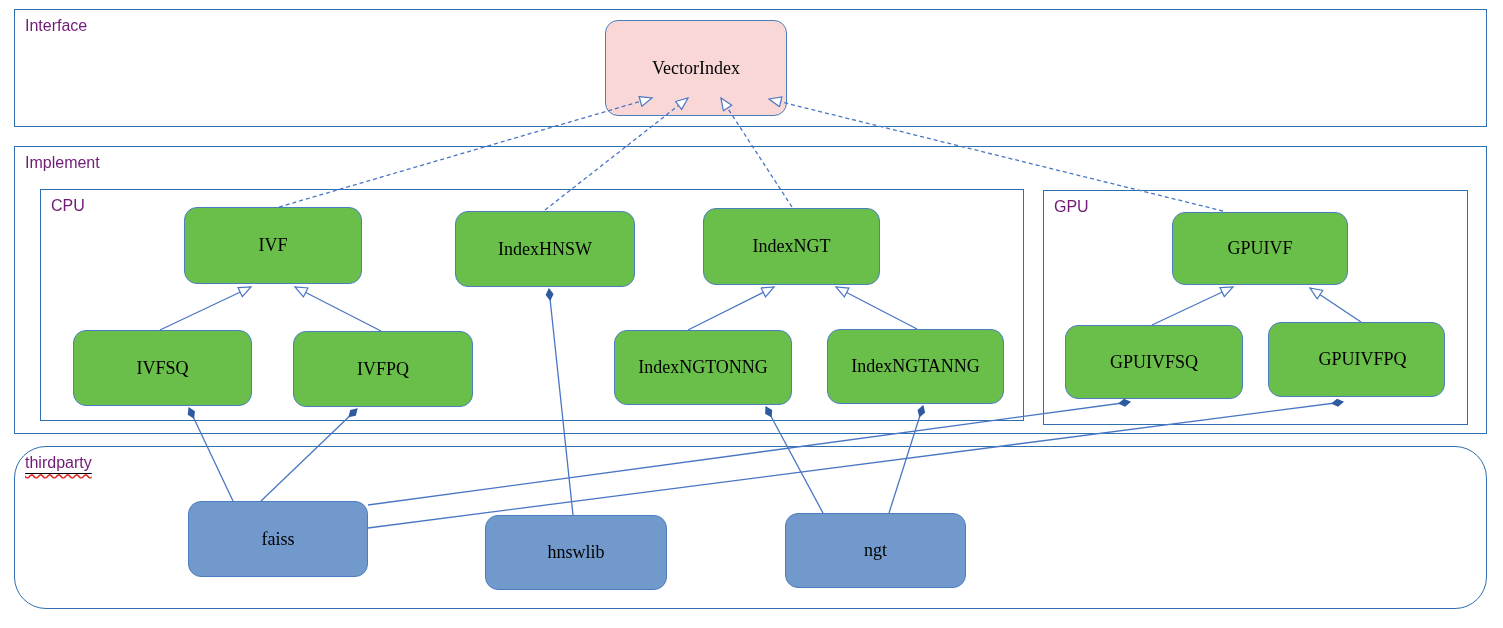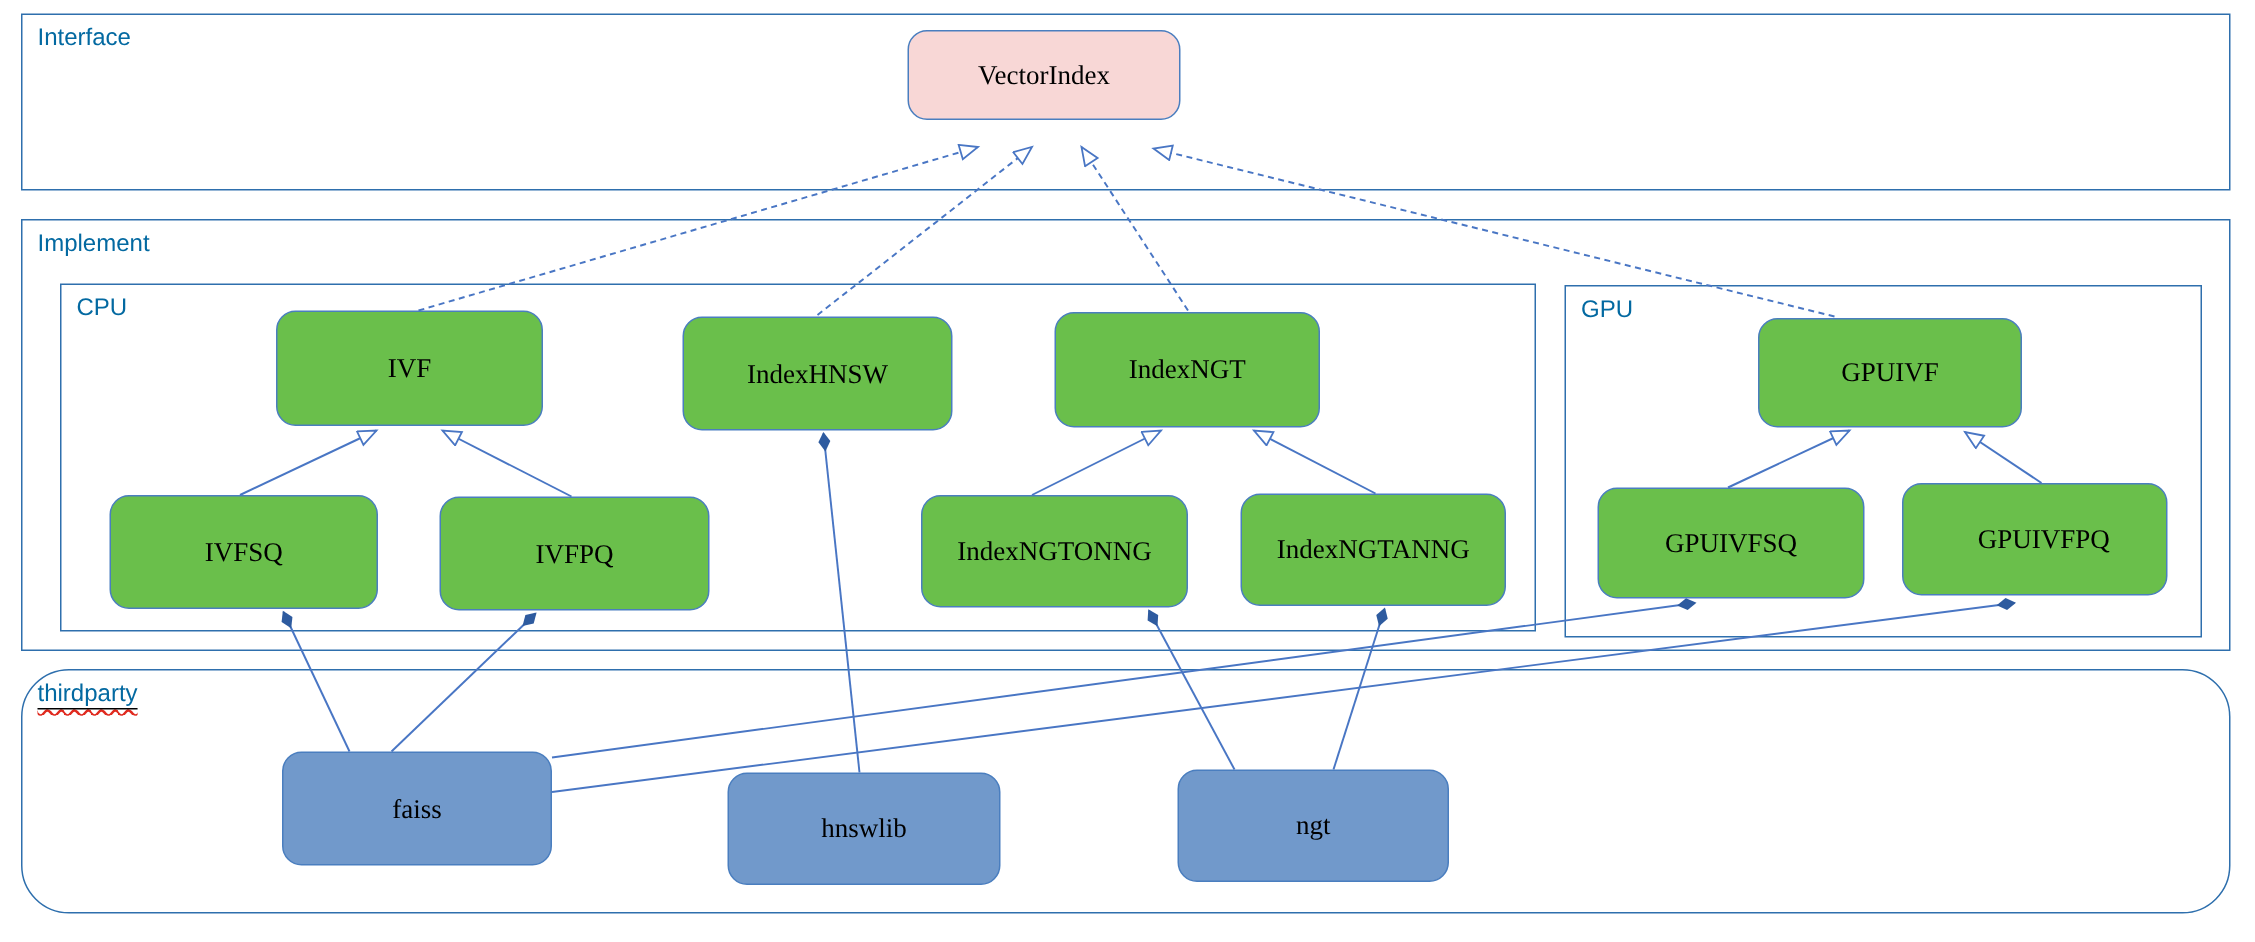--- a/index.html
+++ b/index.html
@@ -1,20 +1,20 @@
 <!DOCTYPE html>
 <html><head>
 <meta charset="utf-8">
 <style>
   html,body{margin:0;padding:0;background:#ffffff;}
   .stage{position:relative;width:1503px;height:628px;background:#ffffff;overflow:hidden;
          font-family:"Liberation Sans",sans-serif;}
   
   .container{position:absolute;border:1.6px solid #2e6fad;background:transparent;box-sizing:border-box;}
-  .container-label{position:absolute;top:7px;left:10px;font-size:16px;color:#0369a1;
+  .container-label{position:absolute;top:7px;left:10px;font-size:16px;color:#701a75;
                    font-family:"Liberation Sans",sans-serif;white-space:nowrap;}
   .tp-label{text-decoration:underline wavy #e02b20;text-underline-offset:5px;}
   .tp-label .inner{text-decoration:underline solid #000;}
   
   .node{position:absolute;border:1.5px solid #4a7ebf;border-radius:13px;box-sizing:border-box;
         display:flex;align-items:center;justify-content:center;
         font-family:"Liberation Serif",serif;font-size:18px;color:#000;z-index:2;}
   .node-pink{background:#f8d7d6;}
   .node-green{background:#6abf4b;}
   .node-blue{background:#7199cb;}
@@ -41,21 +41,21 @@
   </div>
 
   <div class="container" style="left:1043px;top:190px;width:425px;height:235px;">
     <span class="container-label">GPU</span>
   </div>
 
   <div class="container" style="left:14px;top:446px;width:1473px;height:163px;border-radius:32px;">
     <span class="container-label tp-label"><span class="inner">thirdparty</span></span>
   </div>
 
-  <div class="node node-pink" style="left:605px;top:20px;width:182px;height:60px;">
+  <div class="node node-pink" style="left:605px;top:20px;width:182px;height:96px;">
     <span>VectorIndex</span>
   </div>
 
   <div class="node node-green" style="left:184px;top:207px;width:178px;height:77px;">
     <span>IVF</span>
   </div>
 
   <div class="node node-green" style="left:455px;top:211px;width:180px;height:76px;">
     <span>IndexHNSW</span>
   </div>

